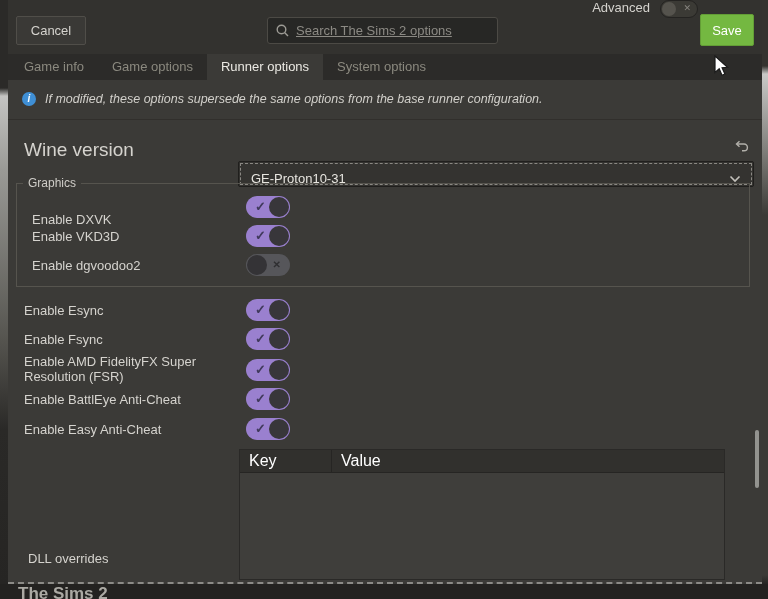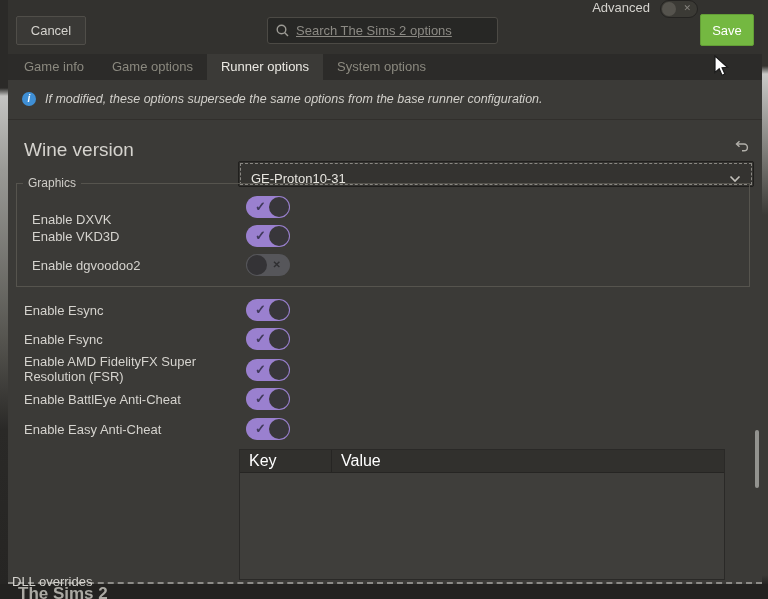--- a/index.html
+++ b/index.html
@@ -66,21 +66,21 @@
   .toggle.off{background:#56565a;}
   .toggle.off .knob{position:absolute;left:1px;top:1px;width:20px;height:20px;border-radius:50%;background:#343336;}
   .toggle.off .x{position:absolute;right:9px;top:50%;transform:translateY(-54%);color:#2f2f31;font-size:10px;font-weight:bold;line-height:1;}
 
   
   .kv-table{position:absolute;left:231px;top:449px;width:486px;height:131px;border:1px solid #2a2927;background:#3f3e3b;}
   .kv-head{display:flex;height:23px;background:#31302d;border-bottom:1px solid #262523;}
   .kv-cell{font-size:16px;font-weight:normal;color:#ffffff;line-height:22px;padding:0 9px;}
   .kv-key{width:91px;}
   .kv-value{flex:1;border-left:1px solid #262523;}
-  .dll-label{position:absolute;left:4px;top:551px;font-size:13px;color:#d5d3ce;margin-top:23px;}
+  .dll-label{position:absolute;left:20px;top:551px;font-size:13px;color:#d5d3ce;}
 
   .scroll-thumb{position:absolute;left:747px;top:430px;width:4px;height:58px;border-radius:2px;background:#93938f;}
 
   .cursor{position:absolute;left:714px;top:55px;pointer-events:none;}
 </style>
 </head>
 <body>
 
 <div class="screen">
 

